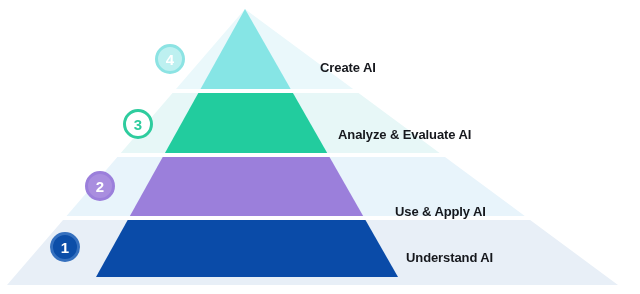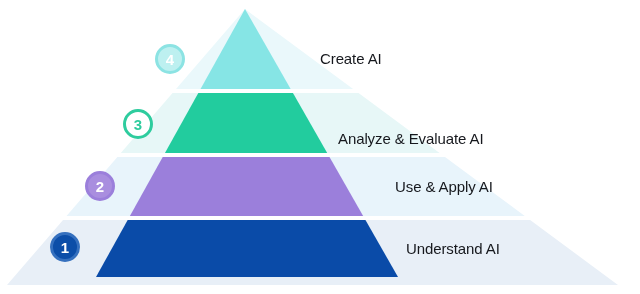--- a/index.html
+++ b/index.html
@@ -23,26 +23,27 @@
     position: absolute;
     left: 0;
     top: 0;
     width: 640px;
     height: 294px;
     display: block;
   }
   .band-label {
     position: absolute;
     font-family: "Liberation Sans", sans-serif;
-    font-weight: normal;
-    font-size: 15px;
+    font-weight: bold;
+    font-size: 13px;
     letter-spacing: -0.1px;
     color: #16181d;
     white-space: nowrap;
     transform: translateY(-50%);
+    margin-top: 9px;
   }
   .step-badge {
     position: absolute;
     width: 30px;
     height: 30px;
     border-radius: 50%;
     box-sizing: border-box;
     display: flex;
     align-items: center;
     justify-content: center;
@@ -72,22 +73,22 @@
     <g id="inner-bands">
         <polygon points="245,9 290.67164179104475,89 200.52238805970148,89" fill="#86E5E5"></polygon>
         <polygon points="198.29850746268656,93 292.95522388059703,93 327.2089552238806,153 164.94029850746267,153" fill="#22CC9E"></polygon>
         <polygon points="162.71641791044777,157 329.4925373134329,157 363.17537313432837,216 129.91417910447763,216" fill="#9B7FDB"></polygon>
         <polygon points="127.69029850746269,220 365.4589552238806,220 398,277 96,277" fill="#0A4BA8"></polygon>
       </g>
   </svg>
 
   <div id="labels-layer">
       <div class="band-label" style="left: 320px; top: 58px;">Create AI</div>
-      <div class="band-label" style="left: 338px; top: 138px;">Analyze &amp; Evaluate AI</div>
-      <div class="band-label" style="left: 395px; top: 186px;">Use &amp; Apply AI</div>
+      <div class="band-label" style="left: 338px; top: 125px;">Analyze &amp; Evaluate AI</div>
+      <div class="band-label" style="left: 395px; top: 202px;">Use &amp; Apply AI</div>
       <div class="band-label" style="left: 406px; top: 248px;">Understand AI</div>
     </div>
   <div id="badges-layer">
       <div class="step-badge" style="left: 170px; top: 59px; background: rgb(189, 240, 240); border: 3.5px solid rgb(140, 227, 227);">
         <span class="badge-num" style="color: rgb(255, 255, 255);">4</span>
       </div>
       <div class="step-badge" style="left: 138px; top: 124px; background: rgb(255, 255, 255); border: 3.5px solid rgb(46, 204, 158);">
         <span class="badge-num" style="color: rgb(46, 204, 158);">3</span>
       </div>
       <div class="step-badge" style="left: 100px; top: 186px; background: rgb(169, 142, 223); border: 3.5px solid rgb(155, 127, 219);">

